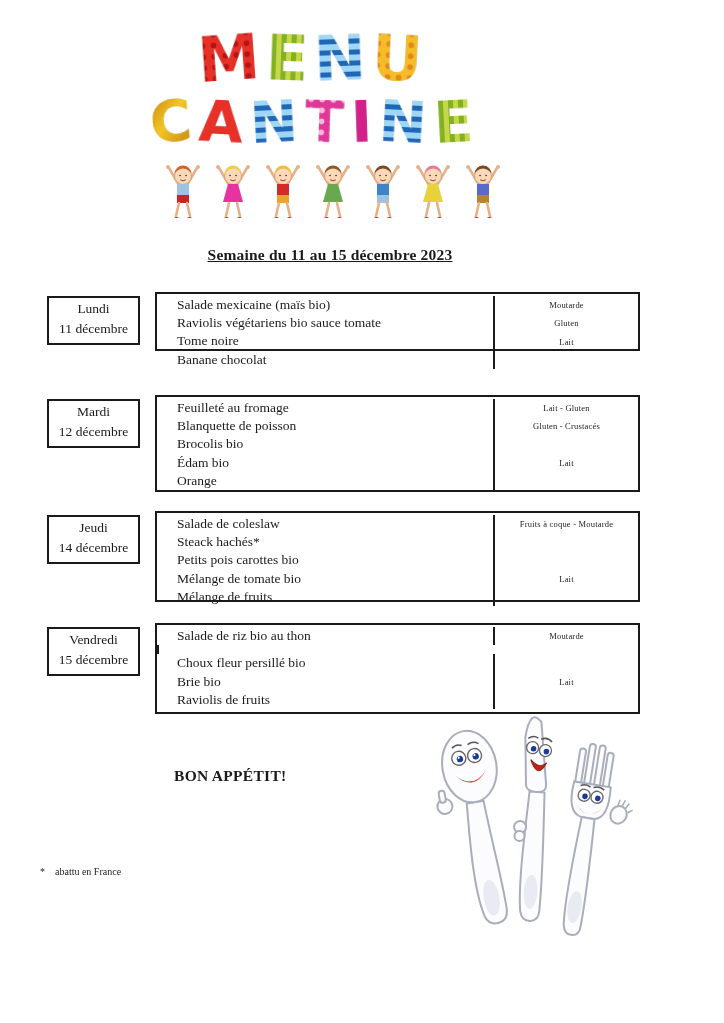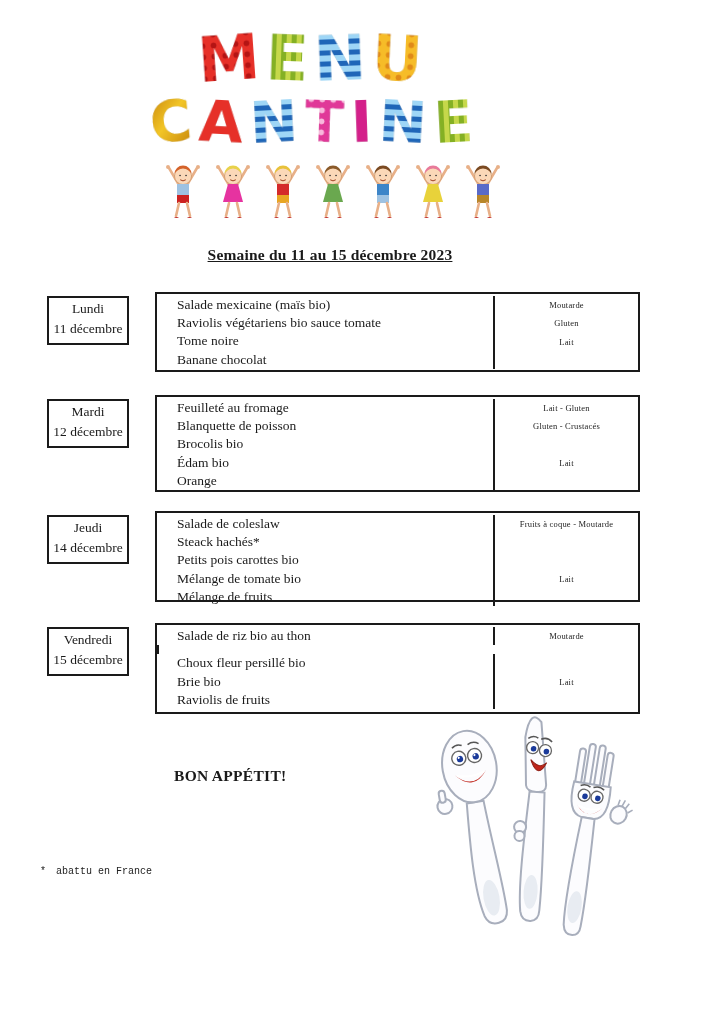--- a/index.html
+++ b/index.html
@@ -33,27 +33,27 @@
 
   
   .week-title {
     position:absolute; left:0; top:246px; width:660px; text-align:center;
     font-size:15.5px; font-weight:bold; text-decoration:underline;
     letter-spacing:.2px;
   }
 
   
   .menu-block { position:absolute; left:0; width:724px; }
-  .menu-block.b0 { top:292px; } .menu-block.b0 .menu-table { height:80px; }
+  .menu-block.b0 { top:292px; } .menu-block.b0 .menu-table { height:59px; }
   .menu-block.b1 { top:395px; } .menu-block.b1 .menu-table { height:97px; }
   .menu-block.b2 { top:511px; } .menu-block.b2 .menu-table { height:91px; }
   .menu-block.b3 { top:623px; } .menu-block.b3 .menu-table { height:91px;justify-content:flex-end; }
 
   .day-box {
-    position:absolute; left:47px; top:4px; width:82px;
+    position:absolute; left:47px; top:4px; width:93px;
     border:2px solid #1a1a1a; background:#fff;
     text-align:center; font-size:13.5px; line-height:1.5; padding:1px 0 3px;
   }
   .menu-table {
     position:absolute; left:155px; top:0; width:485px;
     border:2px solid #1a1a1a; background:#fff;
     display:flex; flex-direction:column; padding:2px 0 3px;
   }
   .menu-row { flex:1; display:grid; grid-template-columns:336px 1fr; }
   .item-cell {
@@ -67,21 +67,21 @@
   }
 
   
   .bon-appetit {
     position:absolute; left:174px; top:767px;
     font-size:15.5px; font-weight:bold; letter-spacing:.3px;
   }
   .cutlery-svg { position:absolute; left:424px; top:708px; }
   .footnote {
     position:absolute; left:40px; top:866px;
-    font-family:Liberation Mono, monospace; font-size:10px; color:#222;
+    font-family:Liberation Serif, serif; font-size:10px; color:#222;
   }
   .footnote .marker { margin-right:10px; }
 </style>
 </head>
 <body>
 
 <div class="page">
 
   <div class="title-art">
     <div class="letters-row row-menu" id="menu-letters">

